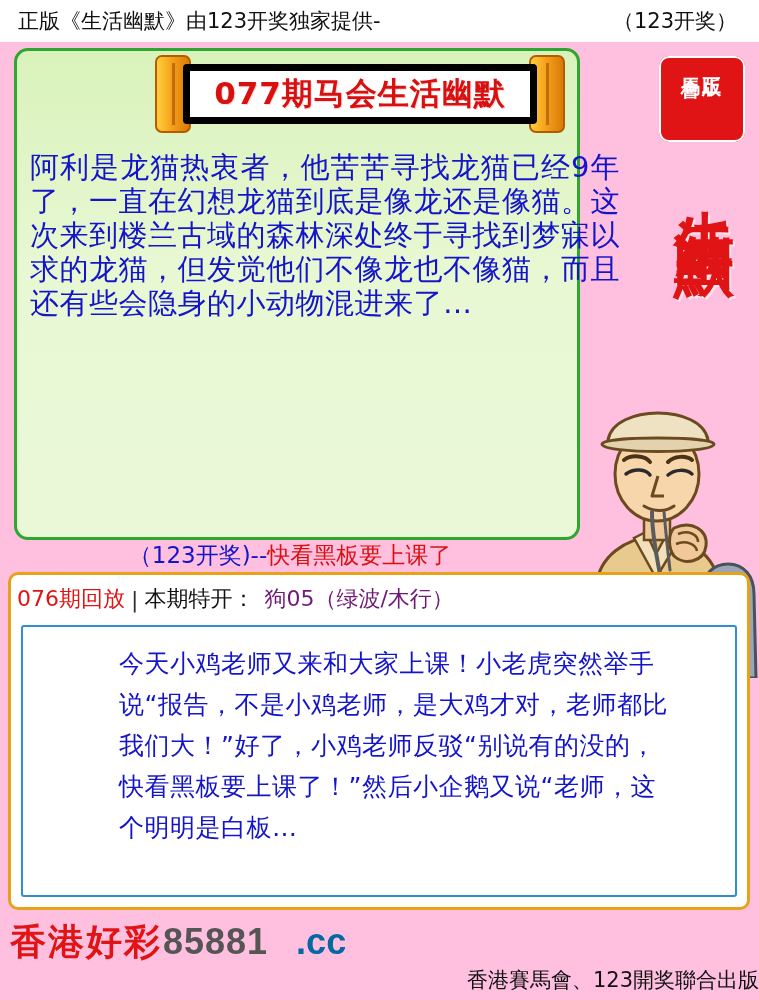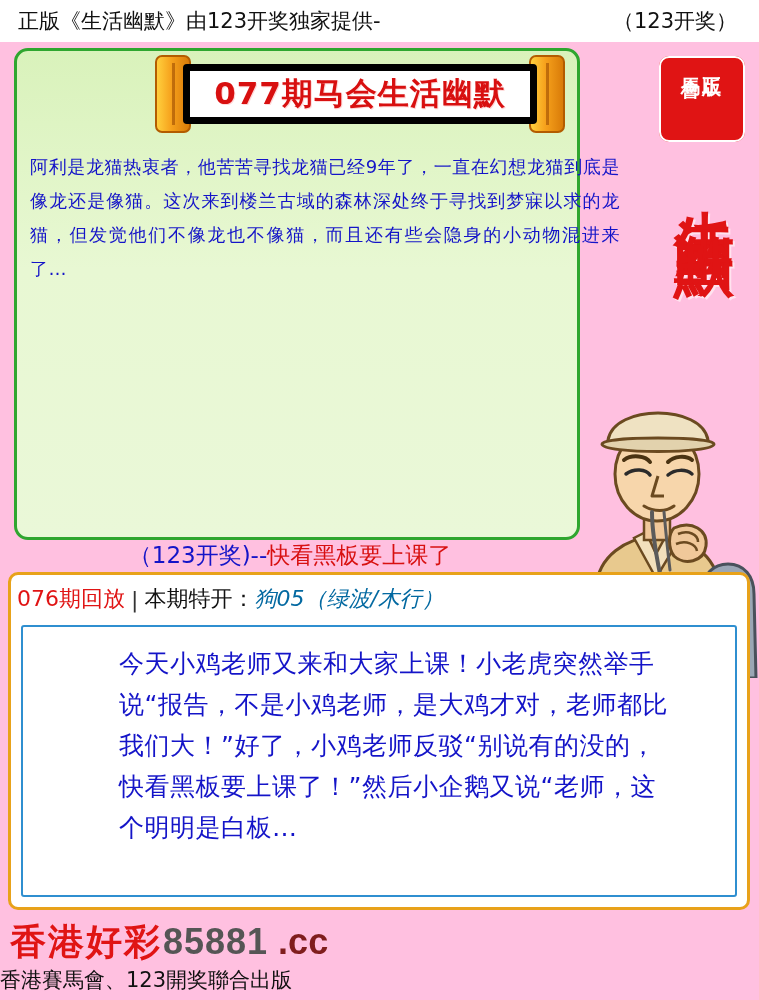--- a/index.html
+++ b/index.html
@@ -114,21 +114,21 @@
     white-space: nowrap;
   }
 
   
   .joke1 {
     position: absolute;
     left: 30px;
     top: 150px;
     width: 590px;
     font-family: "DejaVu Sans", "Liberation Sans", sans-serif;
-    font-size: 18px;
+    font-size: 29px;
     line-height: 34px;
     color: #1414c8;
     text-align: justify;
     letter-spacing: .5px;
   }
 
   
   .credit {
     position: absolute;
     left: 0;
@@ -216,21 +216,21 @@
     align-items: center;
     padding-left: 6px;
     box-sizing: border-box;
     font-family: "DejaVu Sans", "Liberation Sans", sans-serif;
     font-size: 22px;
     white-space: nowrap;
   }
   .card-head .period { color: #e01414; }
   .card-head .sep { color: #333; margin: 0 6px; }
   .card-head .label { color: #111; }
-  .card-head .result { color: #0369a1; margin-left: 0; font-style: italic; }
+  .card-head .result { color: #701a75; margin-left: 10px; }
   .card-inner {
     position: absolute;
     left: 10px;
     top: 50px;
     right: 10px;
     bottom: 10px;
     border: 2px solid #2f8fd0;
     border-radius: 3px;
     background: #ffffff;
     box-sizing: border-box;
@@ -270,29 +270,29 @@
     font-size: 36px;
     font-weight: bold;
     color: #555;
     margin-left: 1px;
     letter-spacing: 1px;
   }
   .brand-cc {
     font-family: "Liberation Sans", sans-serif;
     font-size: 36px;
     font-weight: bold;
-    color: #7f1d1d;
-    margin-left: 10px;
+    color: #0369a1;
+    margin-left: 28px;
   }
   .footer {
     position: absolute;
     left: 0;
     top: 966px;
     width: 759px;
-    text-align: left;
+    text-align: right;
     font-family: "DejaVu Sans", "Liberation Sans", sans-serif;
     font-size: 21px;
     color: #111;
     white-space: nowrap;
   }
 </style>
 </head>
 <body>
 
 <div class="page">

